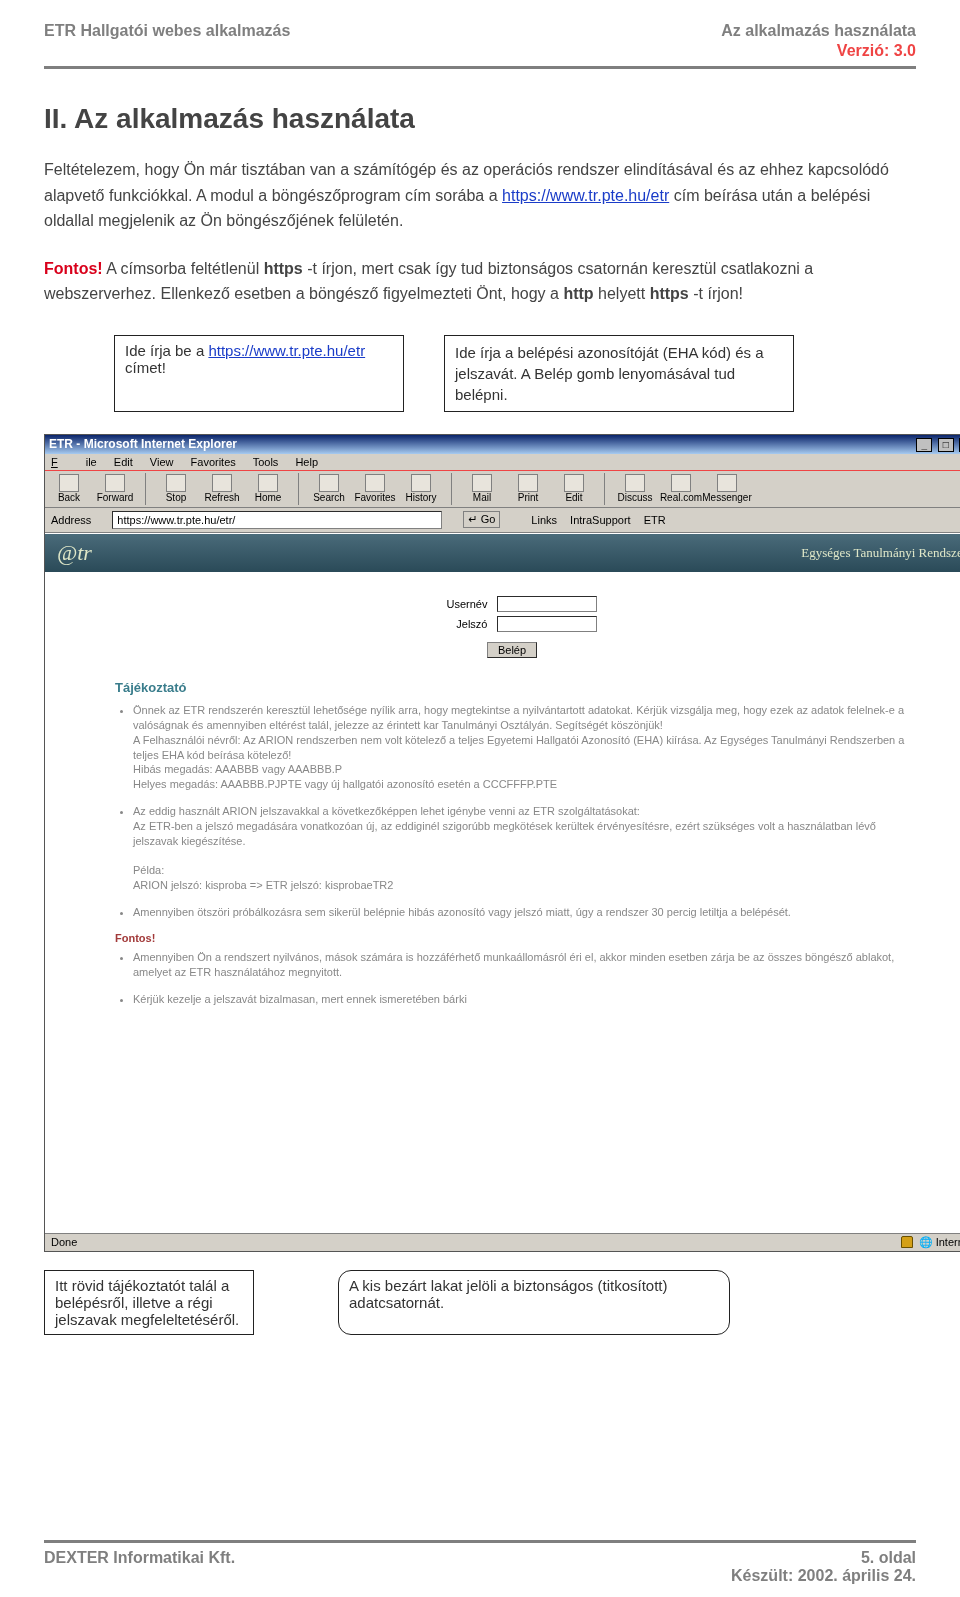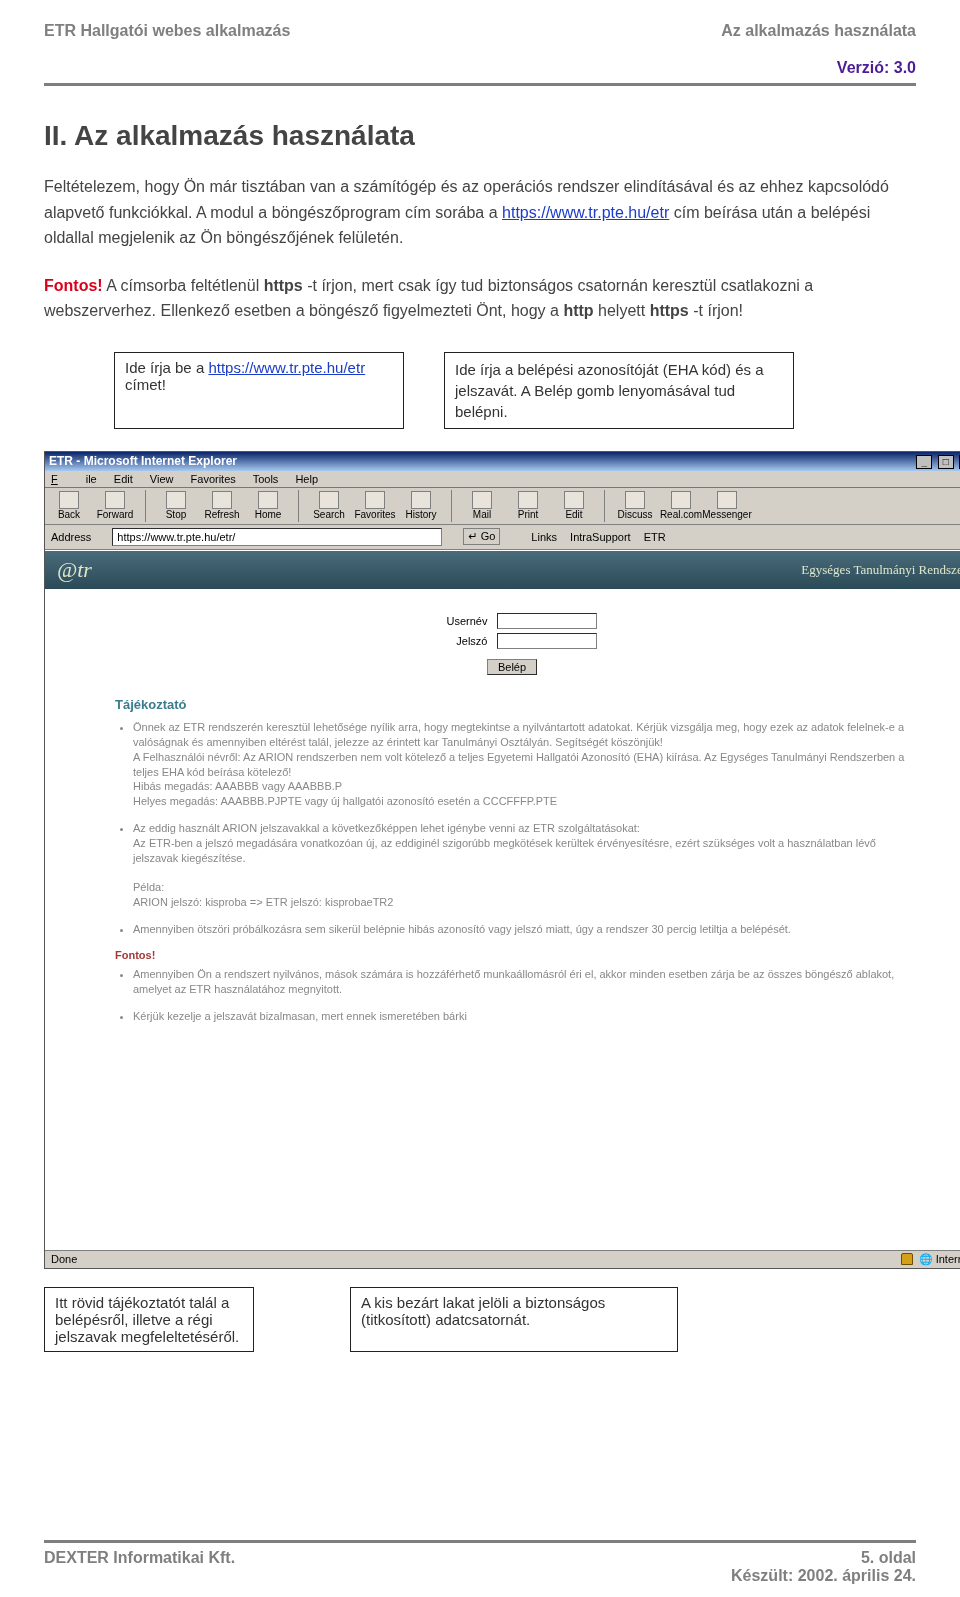--- a/index.html
+++ b/index.html
@@ -8,21 +8,21 @@
     height: 1597px;
     background: #fff;
     font-family: Verdana, Arial, sans-serif;
     color: #333;
     position: relative;
     overflow: hidden;
   }
   
   .doc-head { padding: 22px 44px 0 44px; }
   .doc-head .row1 { display: flex; justify-content: space-between; font-weight: bold; color: #7f7f7f; font-size: 16px; }
-  .doc-head .row2 { text-align: right; font-weight: bold; color: #4c1d95; font-size: 16px; margin-top: 19px; }
+  .doc-head .row2 { text-align: right; font-weight: bold; color: #ef4444; font-size: 16px; margin-top: 2px; }
   .doc-head hr { border: 0; border-top: 3px solid #7f7f7f; margin-top: 6px; }
 
   .doc-body { padding: 34px 44px 0 44px; }
   .doc-body h1 { font-family: Tahoma, Verdana, sans-serif; font-size: 28px; color: #444; font-weight: bold; }
   .doc-body p { font-size: 16px; color: #444; line-height: 1.6; margin-top: 22px; }
   .doc-body a { color: #1a3cc8; text-decoration: underline; }
   .doc-body .red { color: #d9001b; }
 
   
   .callout-row { position: relative; display: flex; gap: 40px; margin-top: 28px; padding-left: 70px; }
@@ -59,21 +59,21 @@
   .taj ul{list-style:disc;padding-left:18px;}
   .taj li{margin-bottom:12px;line-height:1.35; color:#888;}
   .taj .fontos{color:#a23a3a;font-weight:bold;margin:8px 0 6px 0;}
   .ie-status { background:#d4d0c8; border-top:1px solid #808080; display:flex; align-items:center; padding:2px 6px; justify-content:space-between; font-size:11px;}
   .ie-status .right{display:flex;align-items:center;gap:6px;}
   .lock-icon{display:inline-block;width:12px;height:12px;background:#d4a017;border:1px solid #6a5000;border-radius:2px 2px 0 0;}
 
   
   .lower-calls { margin: 18px 44px 0 44px; display:flex; gap:80px; }
   .lower-calls .callout-box.lc1{width:210px;}
-  .lower-calls .callout-box.lc2{width:328px;margin-left:16px;}
+  .lower-calls .callout-box.lc2{width:392px;margin-left:4px;border-radius:13px;}
 
   
   .doc-foot { position:absolute; bottom:12px; left:44px; right:44px; border-top:3px solid #7f7f7f; padding-top:6px; display:flex; justify-content:space-between; color:#7f7f7f; font-weight:bold; font-size:16px;}
   .doc-foot .fr{text-align:right;}
 </style>
 </head>
 <body>
 
 <div class="doc-head">
   <div class="row1">

